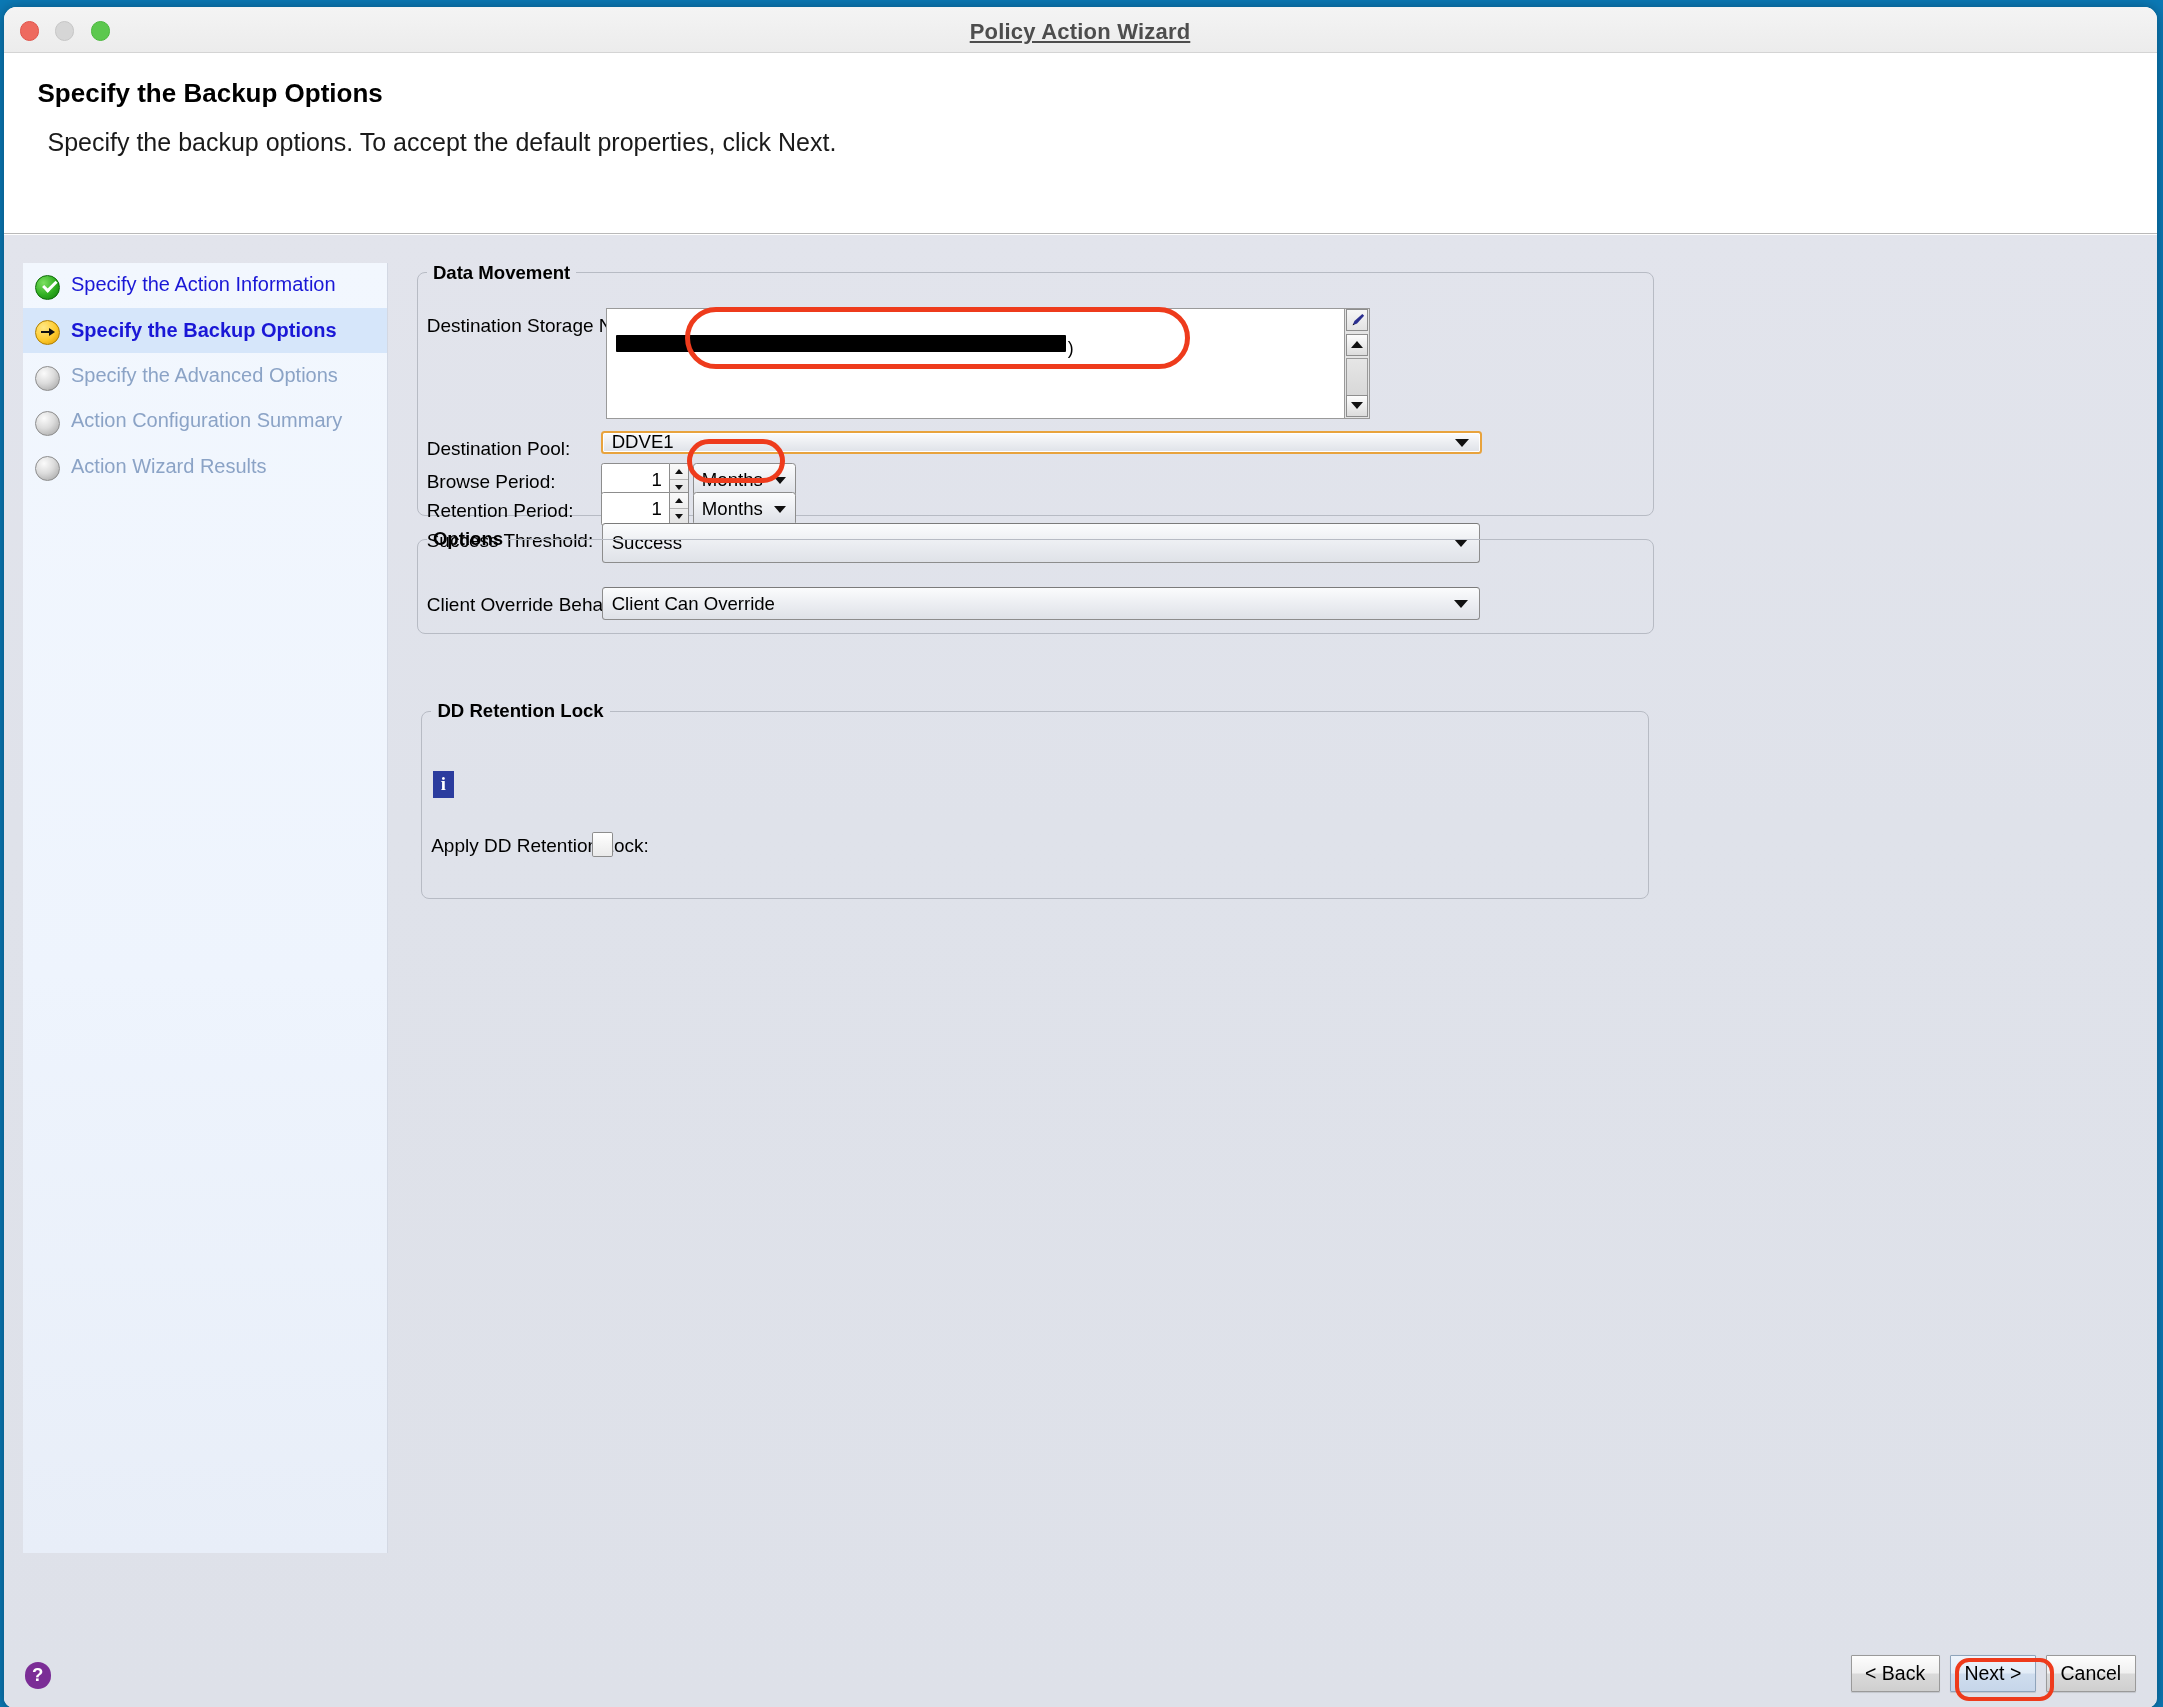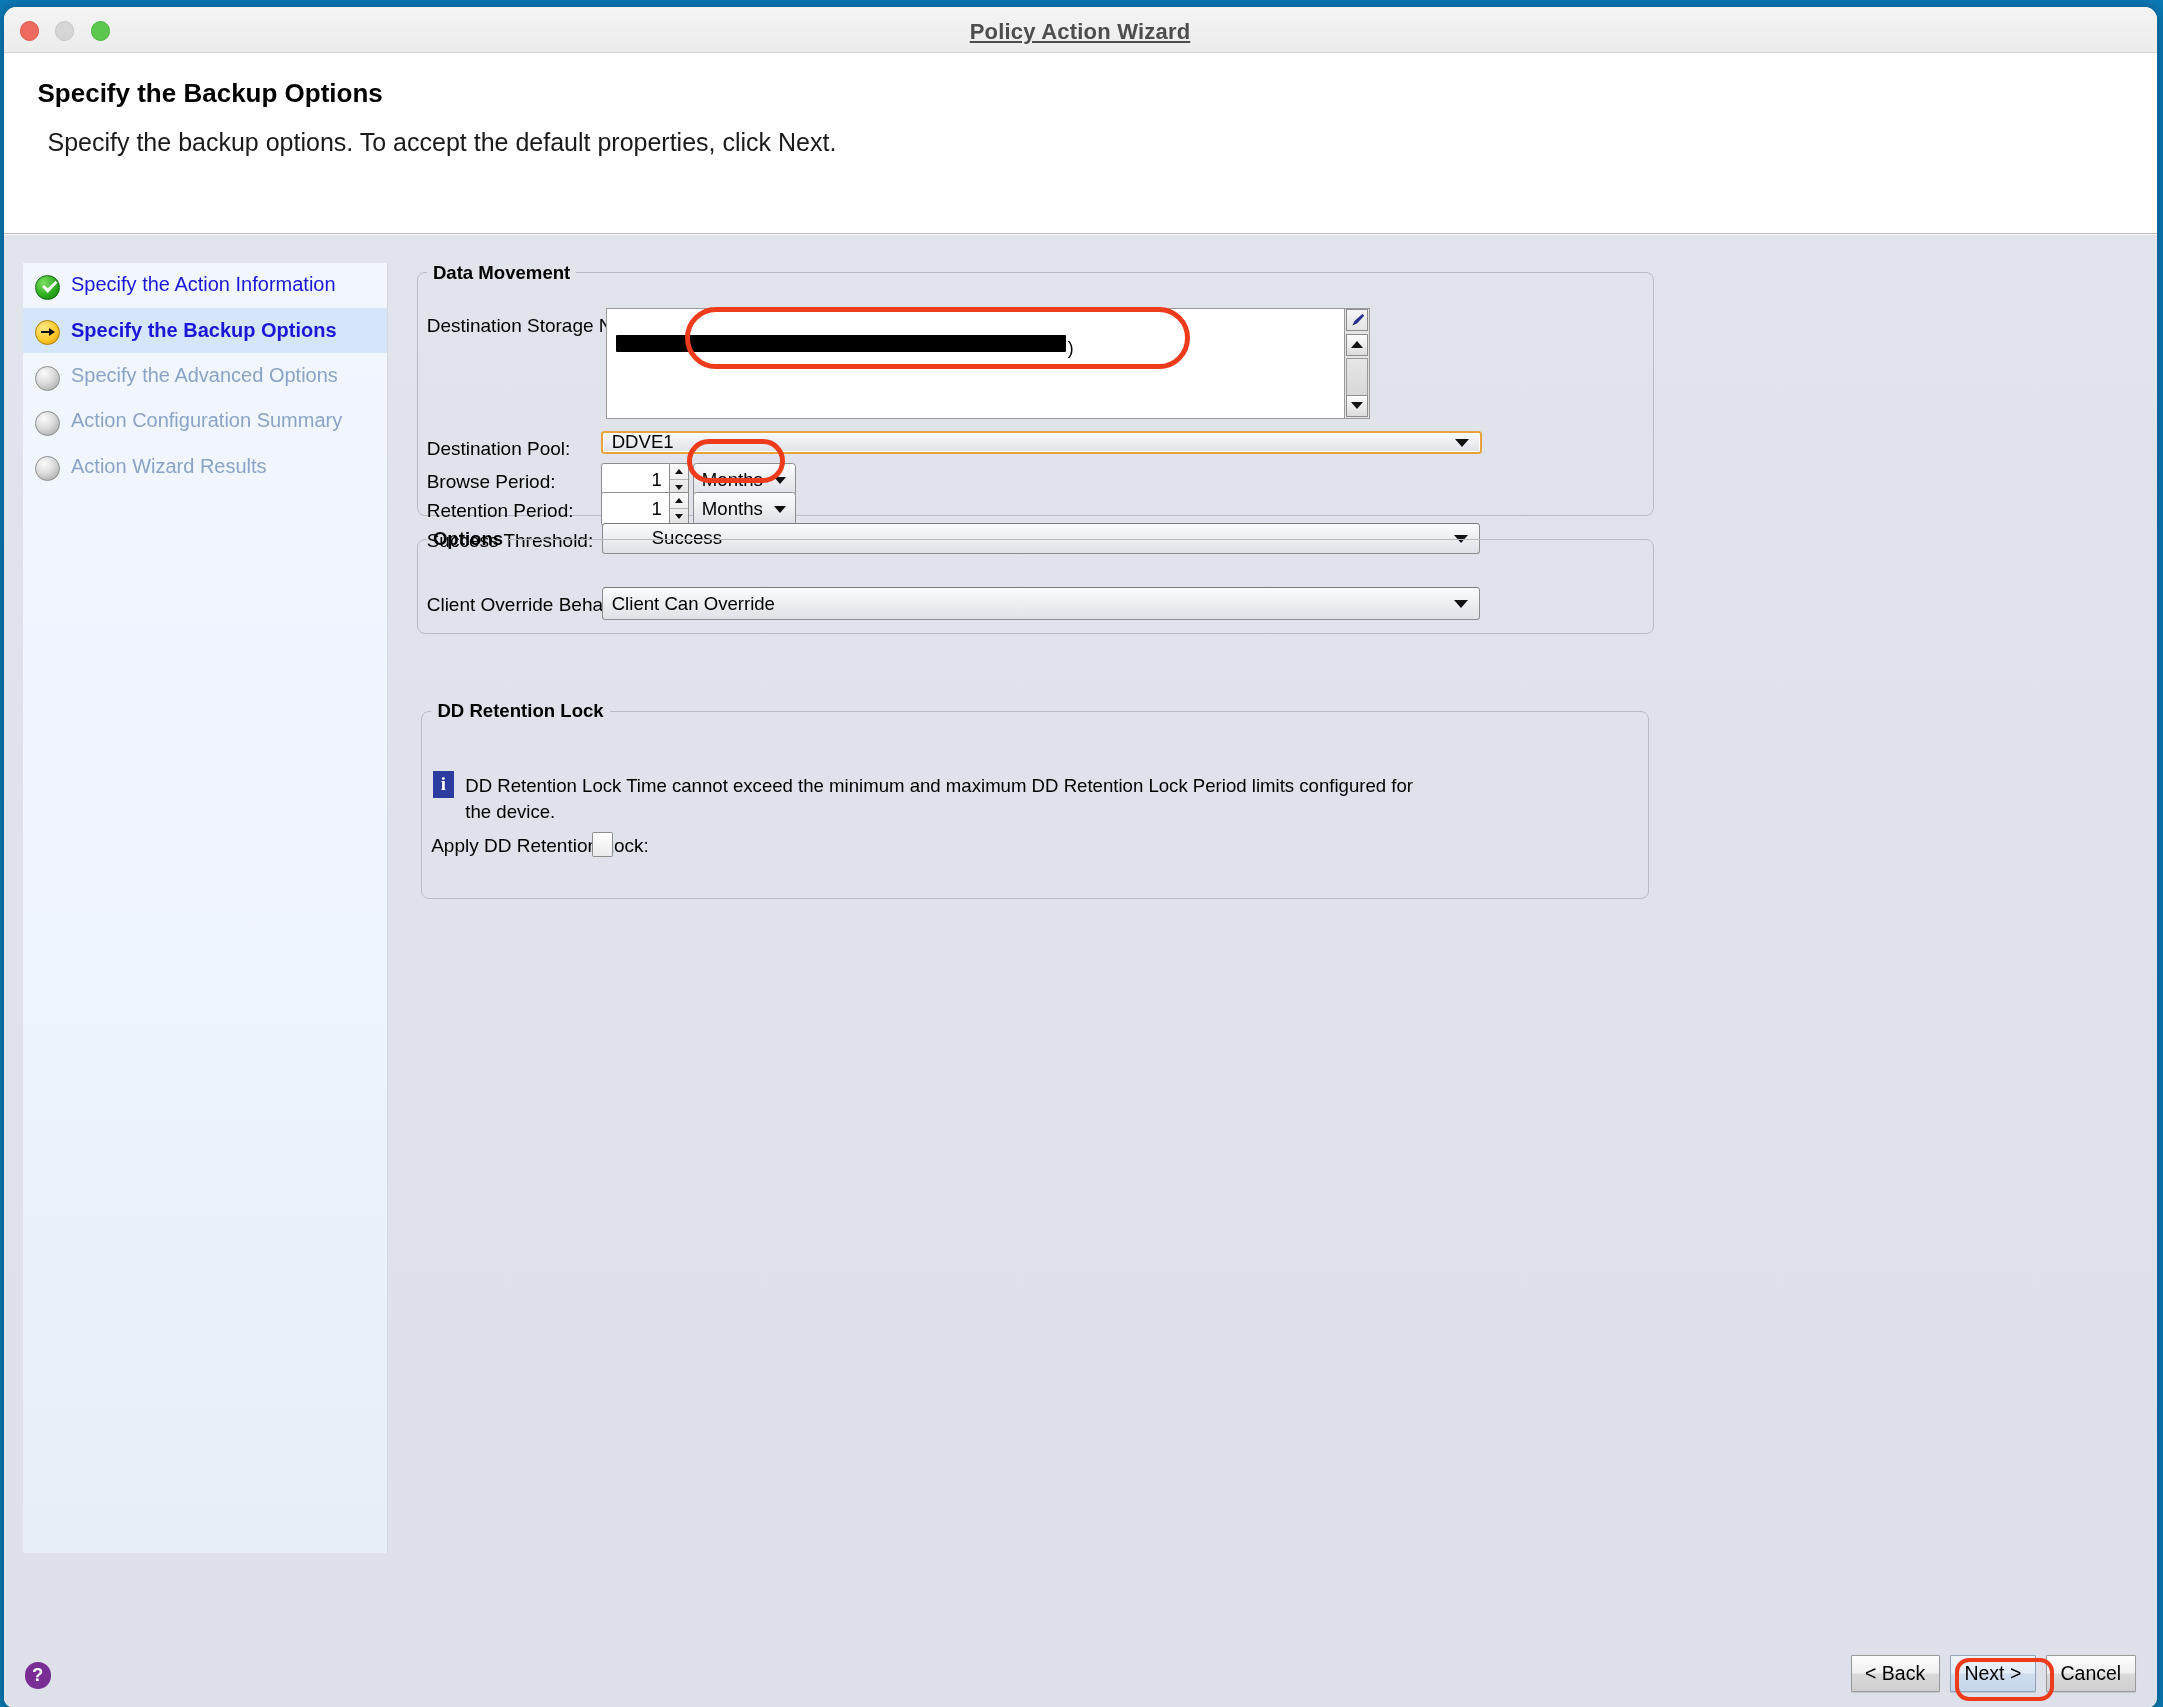--- a/index.html
+++ b/index.html
@@ -239,21 +239,21 @@
     border-left: 7px solid transparent;
     border-right: 7px solid transparent;
     border-top: 8px solid #111;
   }
   .combo.focused {
     border: 2.7px solid #e8a33d;
     box-shadow: inset 0 0 0 0.9px #fff;
   }
 
   #combo-pool      { left: 183px; top: 147px; width: 881px; height: 23px; }
-  #combo-success   { left: 184px; top: 239px; width: 878px; height: 31px; padding-left: 40px; }
+  #combo-success   { left: 184px; top: 239px; width: 878px; height: 40px; }
   #combo-override  { left: 184px; top: 37px;  width: 878px; height: 33px; }
 
   
   .spinner {
     position: absolute;
     display: flex; align-items: stretch;
     height: 34px;
   }
   .spinner .field {
     width: 69px;
@@ -480,21 +480,20 @@
         <span class="row-label" style="left:8.9px; top:44px;">Client Override Behavior:</span>
         <div class="combo" id="combo-override">
           <span class="val">Client Can Override</span>
           <span class="caret"></span>
         </div>
       </fieldset>
 
       <fieldset class="group" id="grp-ddlock">
         <legend>DD Retention Lock</legend>
         <span class="info-icon" style="left:10.6px; top:49px;">i</span>
-        <div id="ddlock-note">DD Retention Lock Time cannot exceed the minimum and maximum DD Retention Lock Period limits configured for the device.</div>
         <span class="row-label" style="left:8.9px; top:113px;">Apply DD Retention Lock:</span>
         <span id="chk-ddlock" style="left:170px; top:110px;"></span>
       </fieldset>
 
     </div>
 
     <div id="help-icon">?</div>
 
     <div id="btnbar">
       <div class="btn">&lt; Back</div>

